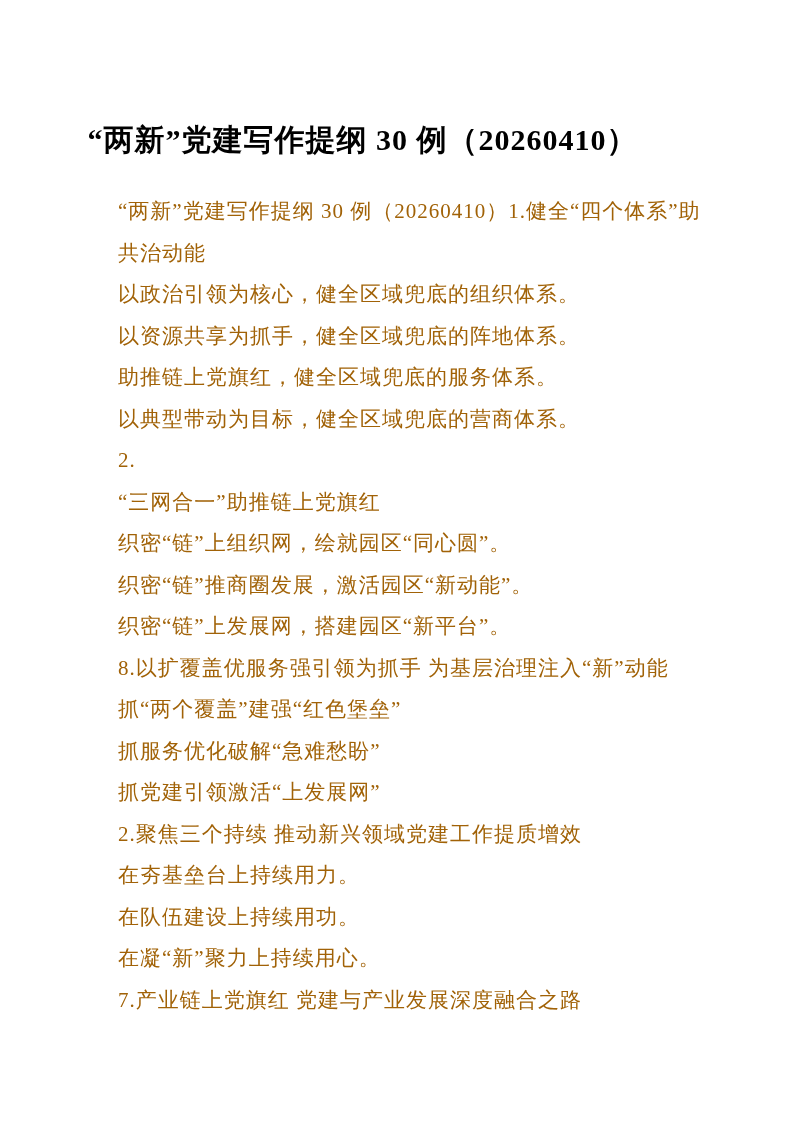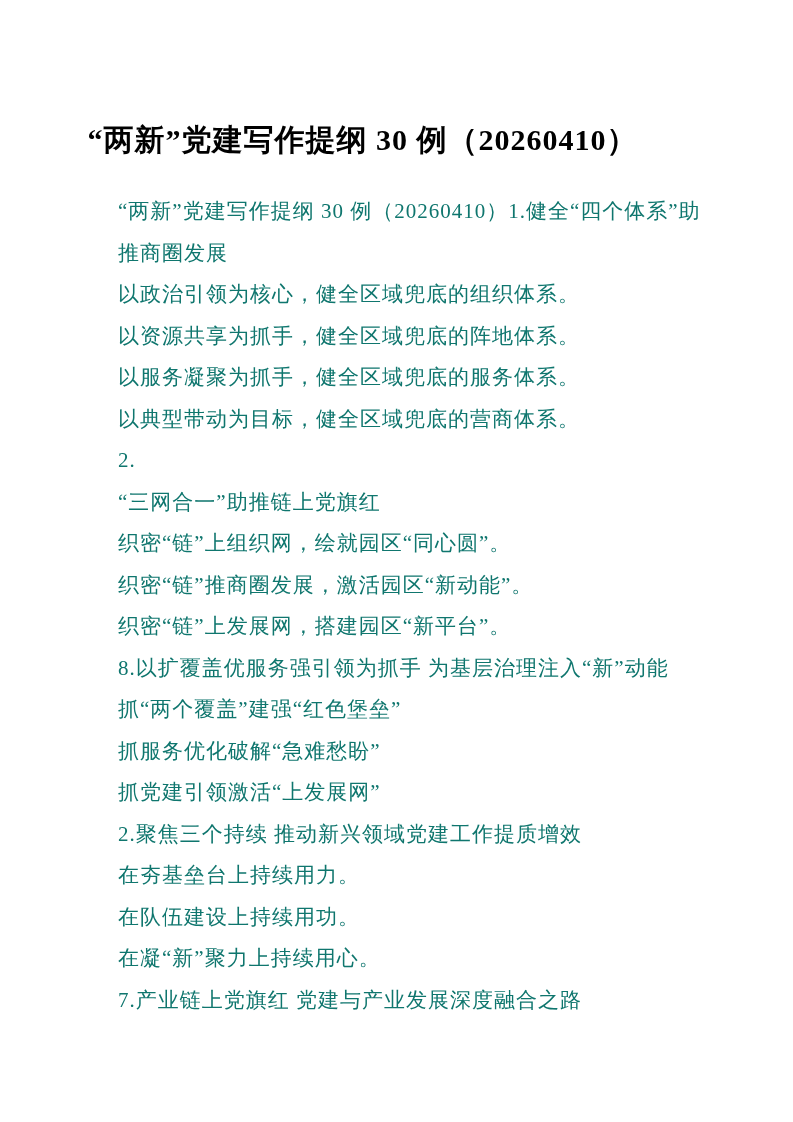--- a/index.html
+++ b/index.html
@@ -31,37 +31,37 @@
     margin-top: 30px;
     padding-left: 118px;
     padding-right: 100px;
   }
   .doc-body p {
     margin: 0;
     font-size: 21px;
     line-height: 41.5px;
     font-weight: 400;
     letter-spacing: 1px;
-    color: #0f766e;
+    color: #a16207;
     white-space: nowrap;
     font-family: "Liberation Serif", serif;
   }
 </style>
 </head>
 <body>
 
 <div class="page">
   <h1 class="doc-title">“两新”党建写作提纲 30 例（20260410）</h1>
 
   <div class="doc-body">
     <p>“两新”党建写作提纲 30 例（20260410）1.健全“四个体系”助</p>
-    <p>推商圈发展</p>
+    <p>共治动能</p>
     <p>以政治引领为核心，健全区域兜底的组织体系。</p>
     <p>以资源共享为抓手，健全区域兜底的阵地体系。</p>
-    <p>以服务凝聚为抓手，健全区域兜底的服务体系。</p>
+    <p>助推链上党旗红，健全区域兜底的服务体系。</p>
     <p>以典型带动为目标，健全区域兜底的营商体系。</p>
     <p>2.</p>
     <p>“三网合一”助推链上党旗红</p>
     <p>织密“链”上组织网，绘就园区“同心圆”。</p>
     <p>织密“链”推商圈发展，激活园区“新动能”。</p>
     <p>织密“链”上发展网，搭建园区“新平台”。</p>
     <p>8.以扩覆盖优服务强引领为抓手 为基层治理注入“新”动能</p>
     <p>抓“两个覆盖”建强“红色堡垒”</p>
     <p>抓服务优化破解“急难愁盼”</p>
     <p>抓党建引领激活“上发展网”</p>

